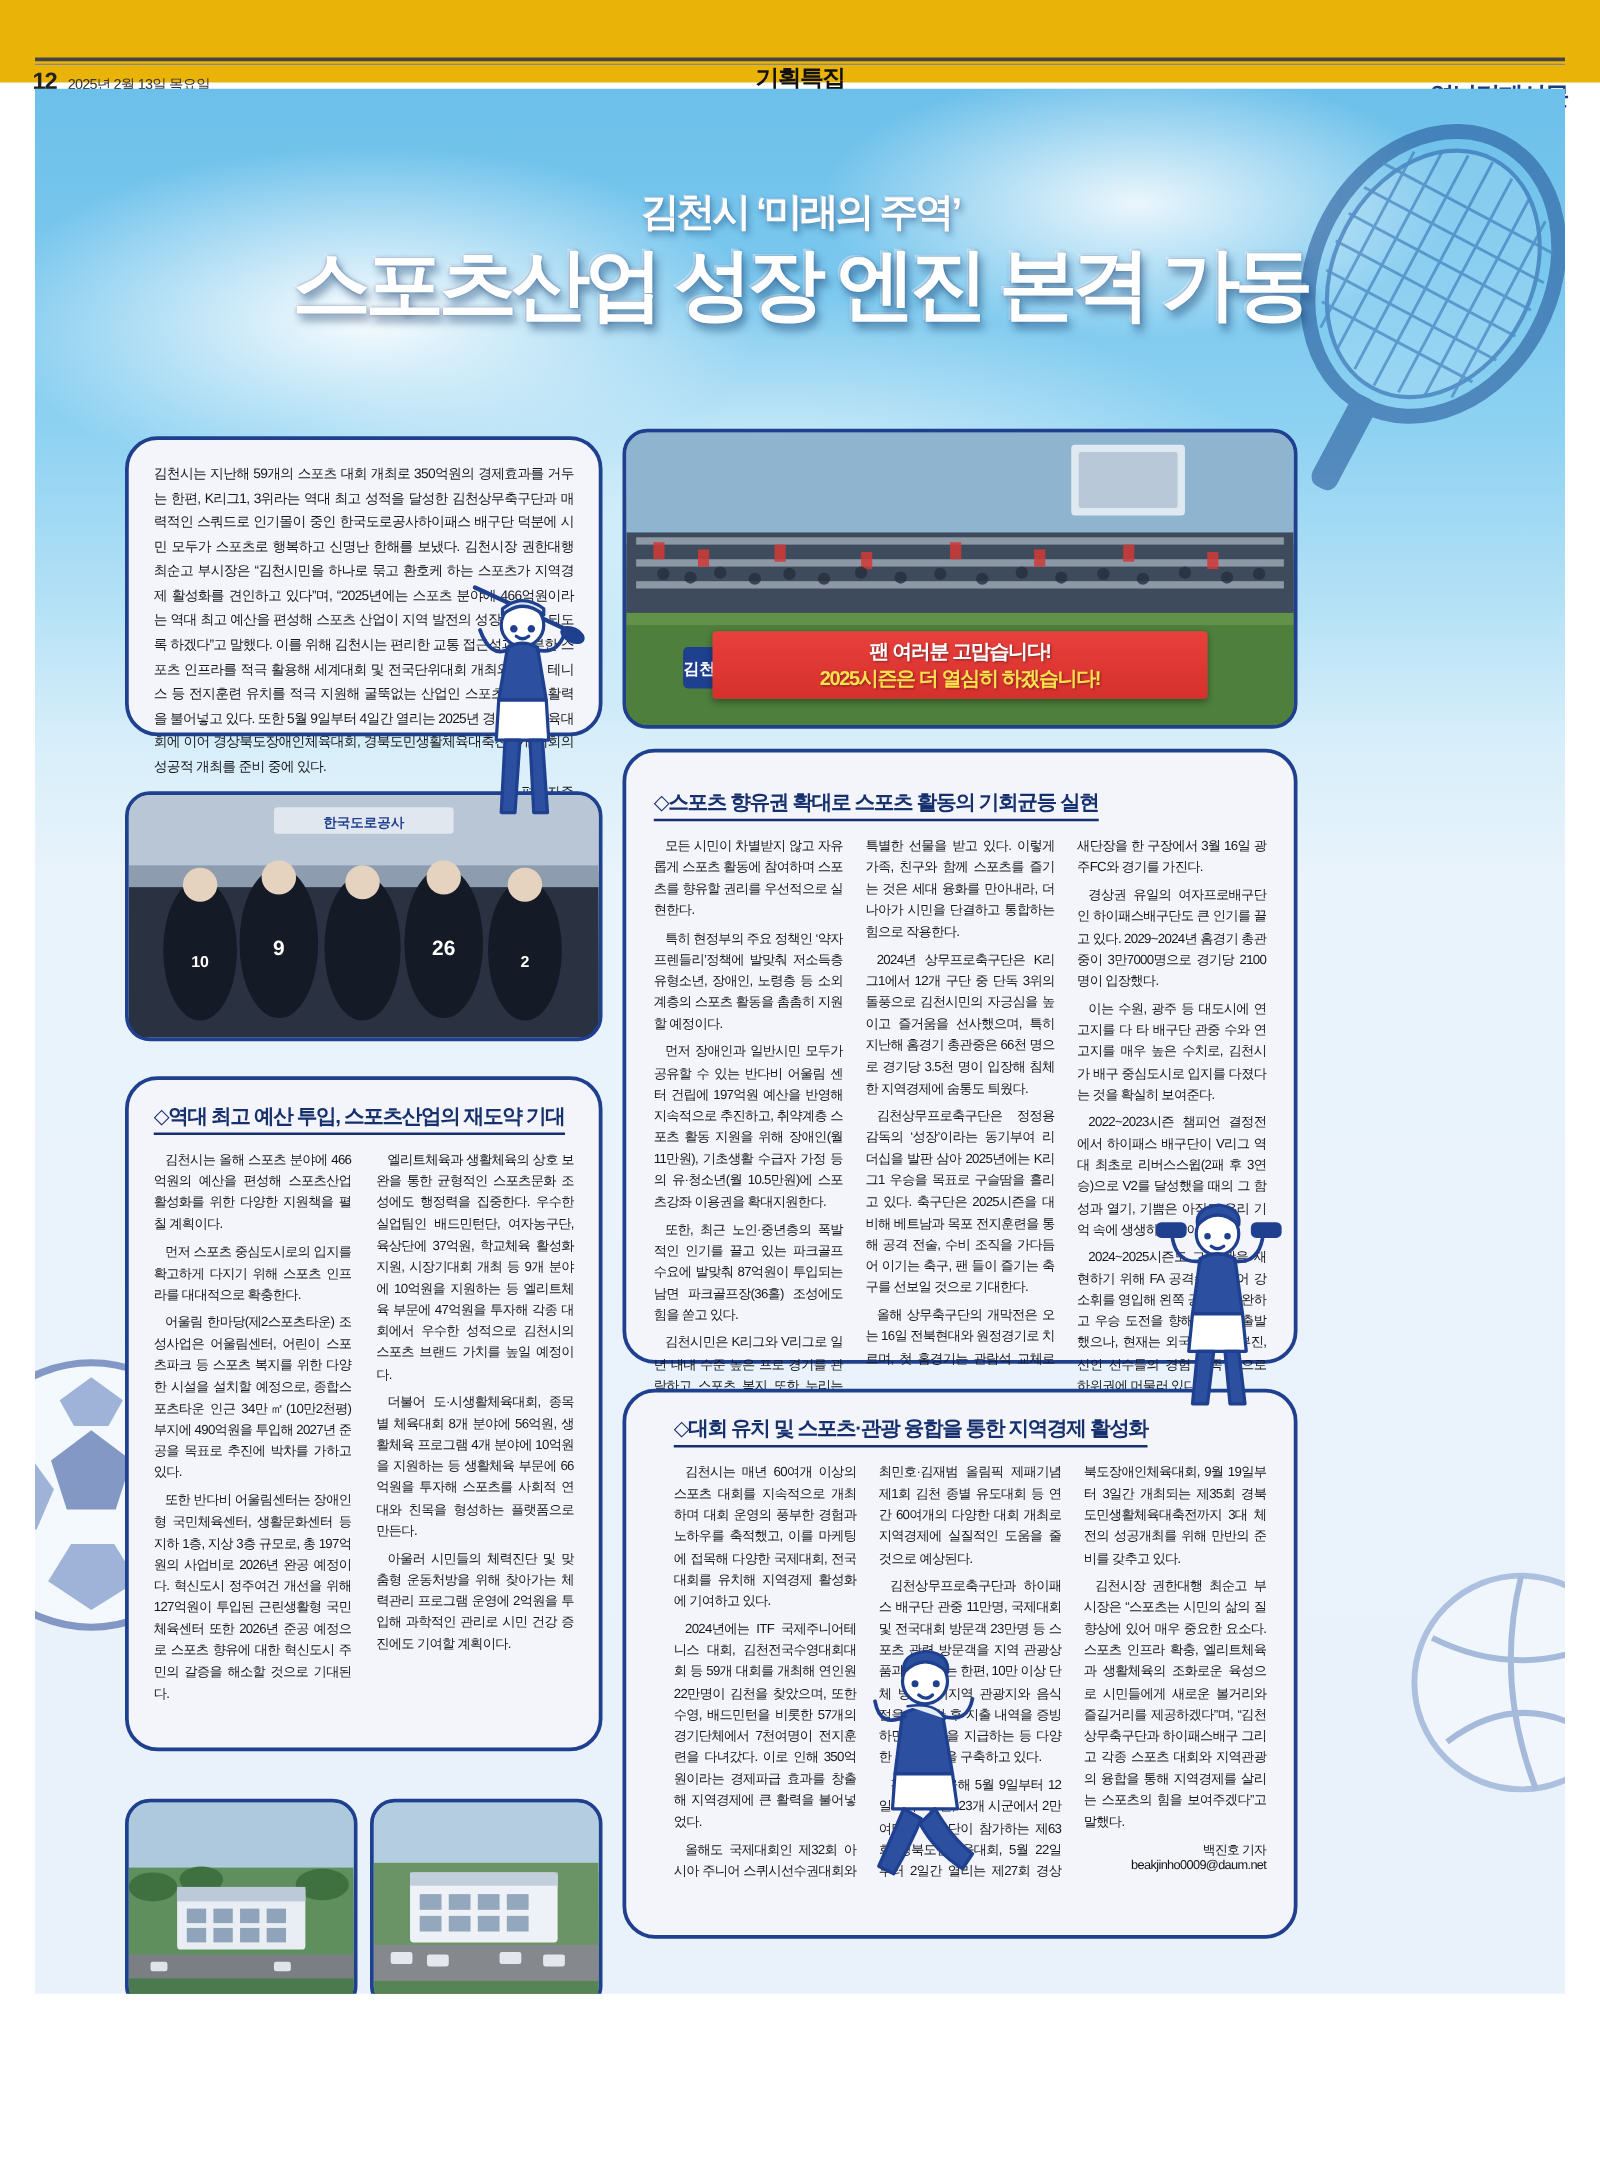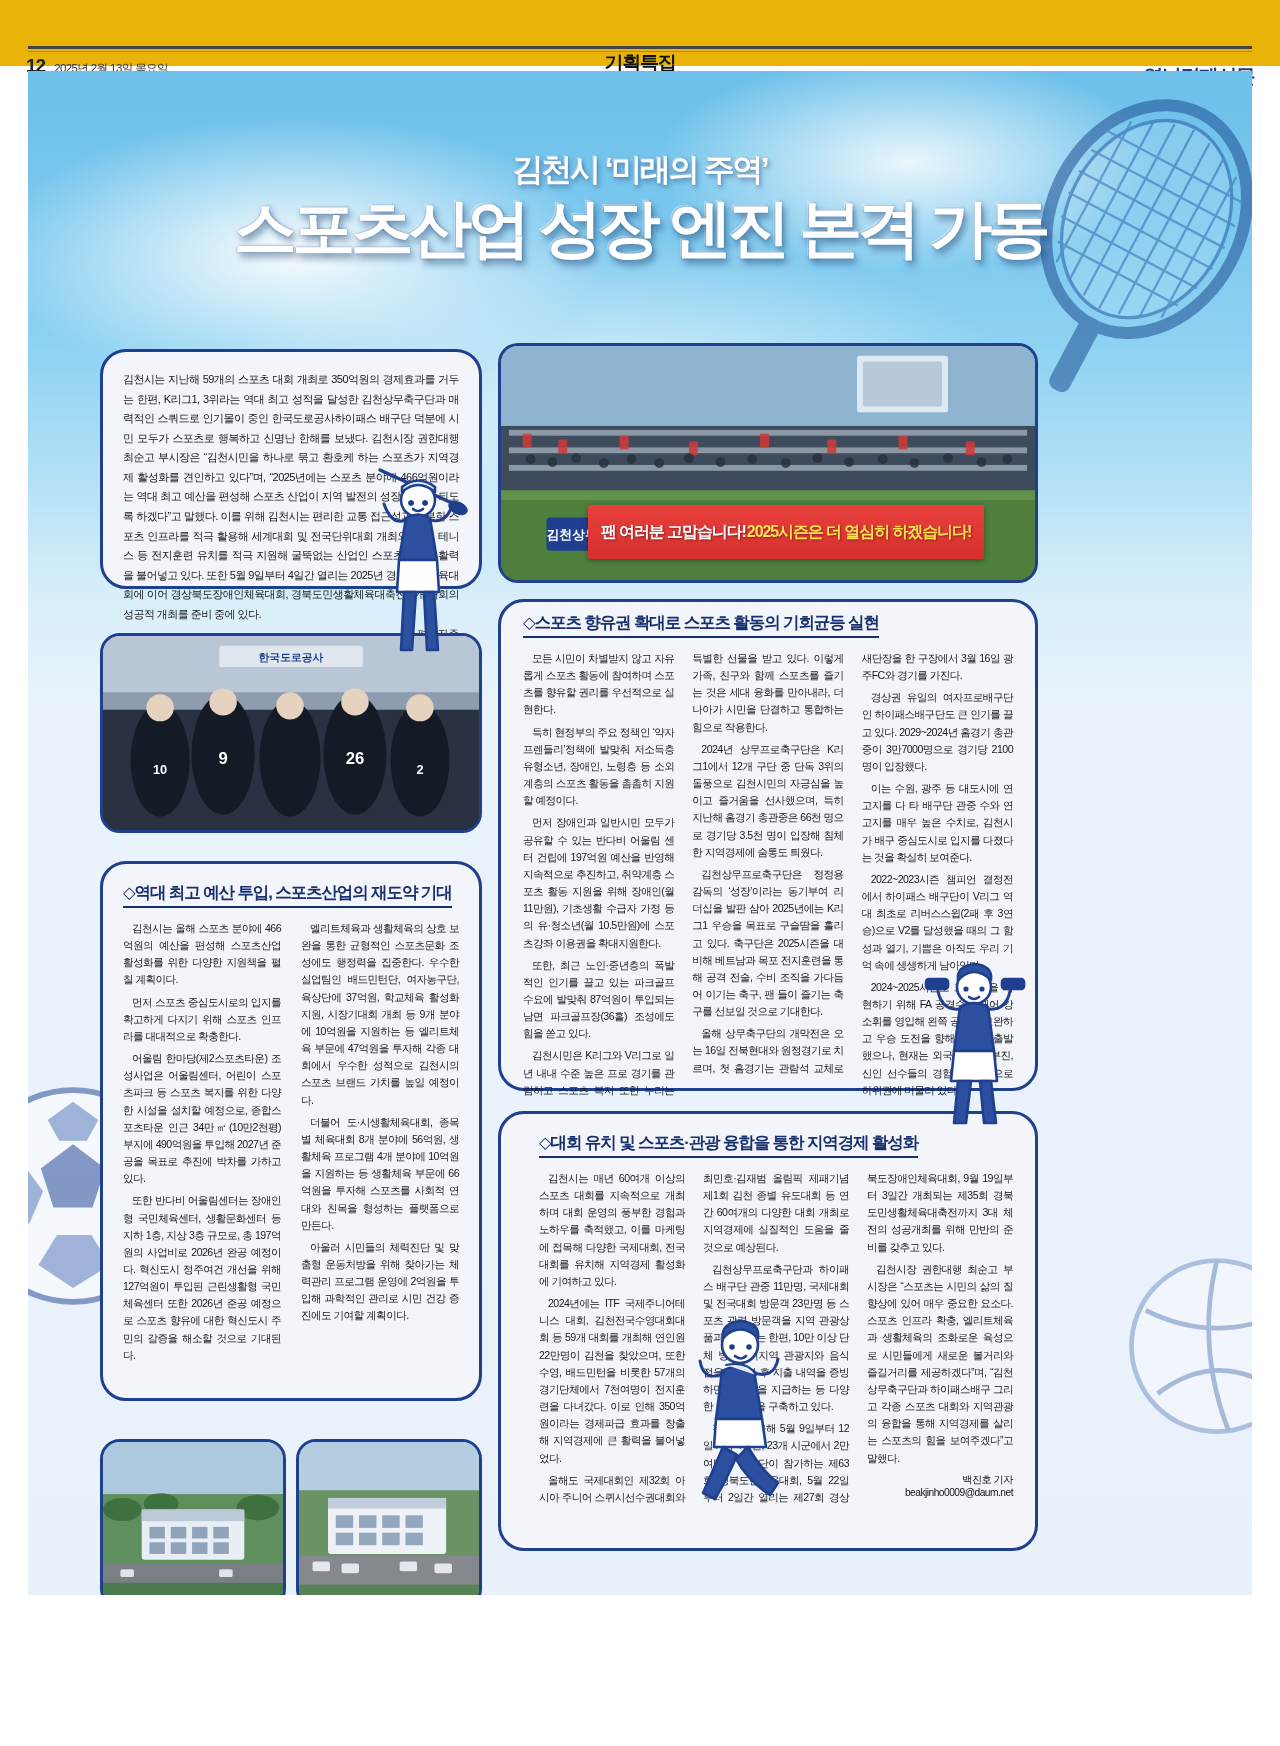--- a/index.html
+++ b/index.html
@@ -126,22 +126,22 @@
   .photo svg { position:absolute; inset:0; width:100%; height:100%; }
 
   .caption {
     position:absolute; font-size:10.5px; color:#1d2430; letter-spacing:-0.6px; z-index:6;
   }
 
   
   .banner {
     position:absolute; left:13%; bottom:9%; width:74%; height:23%;
     background:linear-gradient(180deg,#e8403c 0%,#d6302d 100%);
-    border-radius:3px; display:flex; flex-direction:row; justify-content:center;
-    align-items:center; gap:1px; box-shadow:0 2px 5px rgba(0,0,0,.35);margin-left:18px;
+    border-radius:3px; display:flex; flex-direction:column; justify-content:center;
+    align-items:center; gap:1px; box-shadow:0 2px 5px rgba(0,0,0,.35);
   }
   .banner span {
     color:#fff; font-weight:800; font-size:16px; letter-spacing:-1.1px;
     text-shadow:1px 1px 2px rgba(0,0,0,.4);
   }
   .banner span.l2 { color:#ffe14d; }
 
   
   .fig { position:absolute; z-index:7; pointer-events:none; }
 
@@ -313,21 +313,21 @@
             <text x="256" y="132">26</text>
           <text x="58" y="142" font-size="13">10</text>
             <text x="322" y="142" font-size="13">2</text>
         </g>
         <rect x="118" y="10" width="146" height="22" rx="3" fill="#e7ecf3" opacity=".85"></rect>
         <text x="191" y="26" font-size="11" font-weight="700" fill="#1f3f8f" text-anchor="middle" font-family="Liberation Sans, sans-serif">한국도로공사</text>
       </svg>
     </div>
 
     <div class="box" style="left:470px; top:528px; width:540px; height:492px;">
-      <div class="box-inner" style="padding:10px 22px 12px 22px;">
+      <div class="box-inner" style="padding:29px 22px 12px 22px;">
         <div class="sec-head">◇스포츠 향유권 확대로 스포츠 활동의 기회균등 실현</div>
         <div class="cols3">
           <p class="body">모든 시민이 차별받지 않고 자유롭게 스포츠 활동에 참여하며 스포츠를 향유할 권리를 우선적으로 실현한다.</p>
           <p class="body">특히 현정부의 주요 정책인 ‘약자프렌들리’정책에 발맞춰 저소득층 유형소년, 장애인, 노령층 등 소외계층의 스포츠 활동을 촘촘히 지원할 예정이다.</p>
           <p class="body">먼저 장애인과 일반시민 모두가 공유할 수 있는 반다비 어울림 센터 건립에 197억원 예산을 반영해 지속적으로 추진하고, 취약계층 스포츠 활동 지원을 위해 장애인(월 11만원), 기초생활 수급자 가정 등의 유·청소년(월 10.5만원)에 스포츠강좌 이용권을 확대지원한다.</p>
           <p class="body">또한, 최근 노인·중년층의 폭발적인 인기를 끌고 있는 파크골프 수요에 발맞춰 87억원이 투입되는 남면 파크골프장(36홀) 조성에도 힘을 쏟고 있다.</p>
           <p class="body">김천시민은 K리그와 V리그로 일년 내내 수준 높은 프로 경기를 관람하고 스포츠 복지 또한 누리는 특별한 선물을 받고 있다. 이렇게 가족, 친구와 함께 스포츠를 즐기는 것은 세대 융화를 만아내라, 더 나아가 시민을 단결하고 통합하는 힘으로 작용한다.</p>
           <p class="body">2024년 상무프로축구단은 K리그1에서 12개 구단 중 단독 3위의 돌풍으로 김천시민의 자긍심을 높이고 즐거움을 선사했으며, 특히 지난해 홈경기 총관중은 66천 명으로 경기당 3.5천 명이 입장해 침체한 지역경제에 숨통도 틔웠다.</p>
           <p class="body">김천상무프로축구단은 정정용 감독의 ‘성장’이라는 동기부여 리더십을 발판 삼아 2025년에는 K리그1 우승을 목표로 구슬땀을 흘리고 있다. 축구단은 2025시즌을 대비해 베트남과 목포 전지훈련을 통해 공격 전술, 수비 조직을 가다듬어 이기는 축구, 팬 들이 즐기는 축구를 선보일 것으로 기대한다.</p>
           <p class="body">올해 상무축구단의 개막전은 오는 16일 전북현대와 원정경기로 치르며, 첫 홈경기는 관람석 교체로 새단장을 한 구장에서 3월 16일 광주FC와 경기를 가진다.</p>

